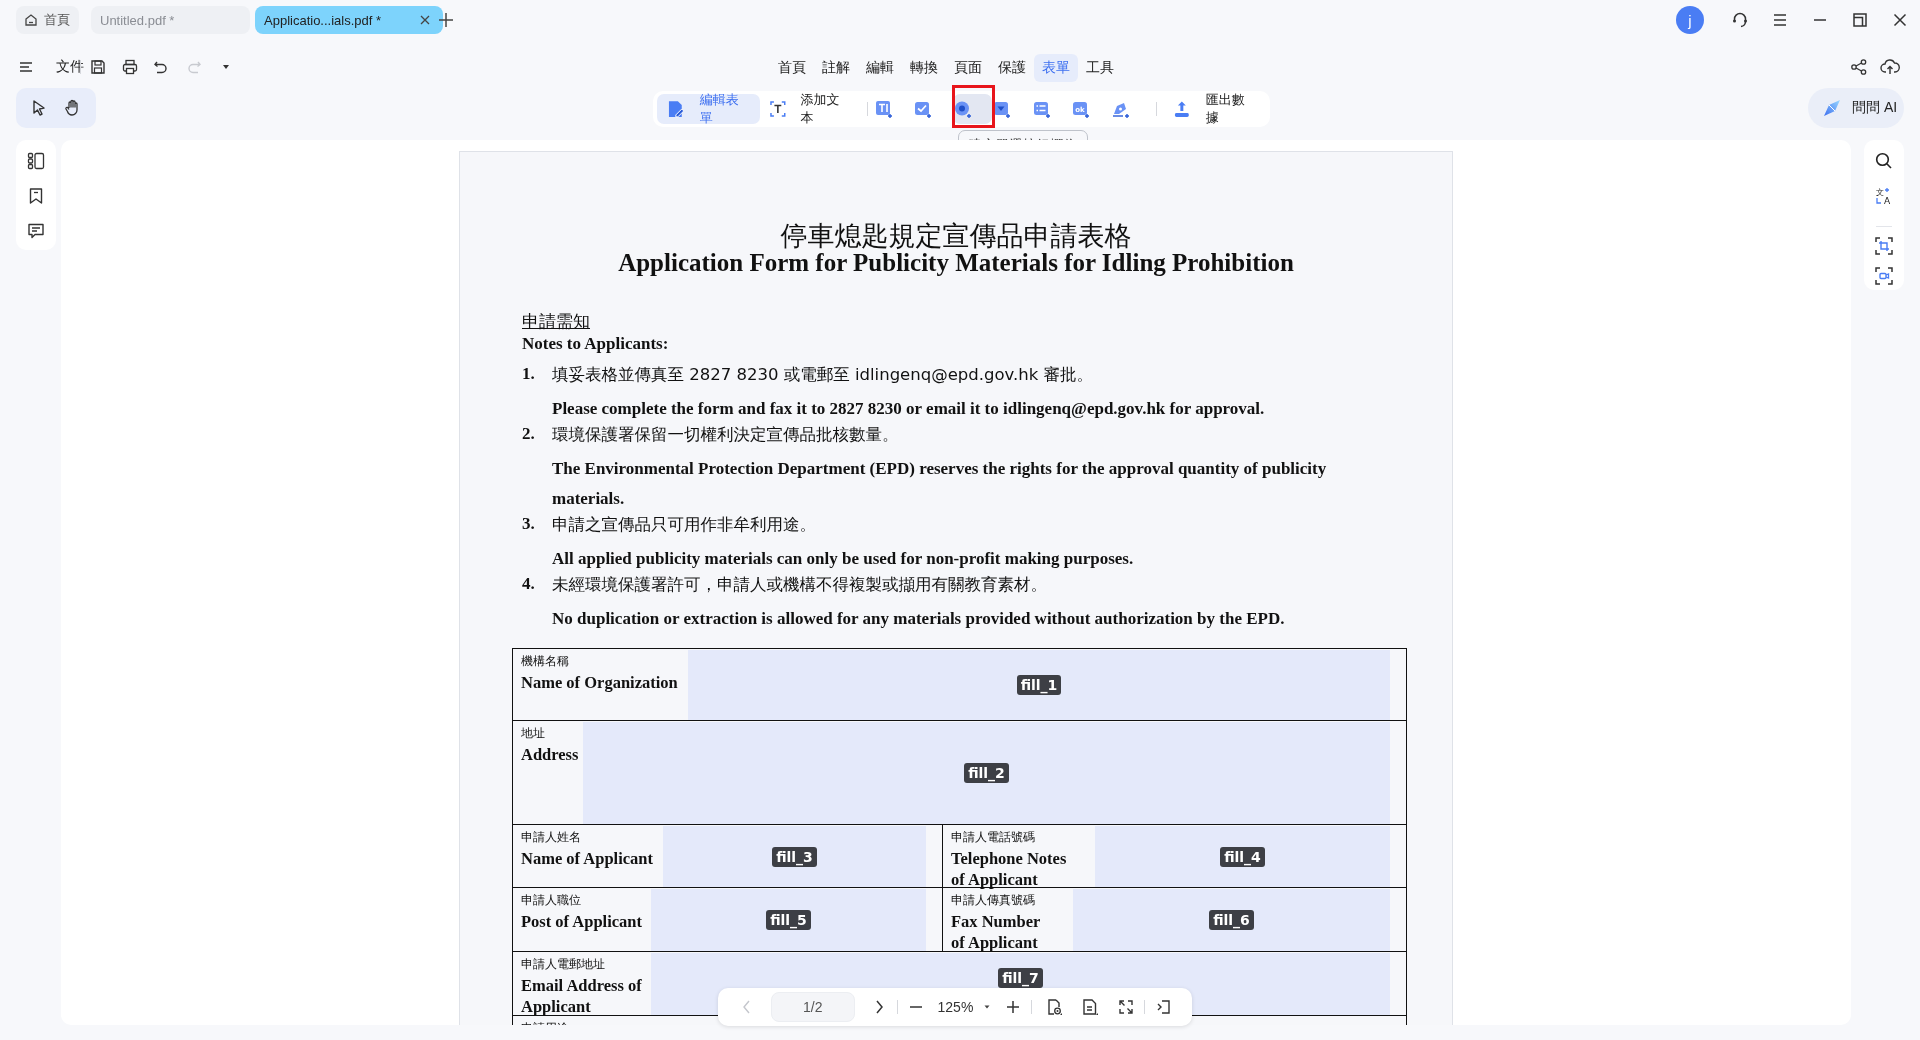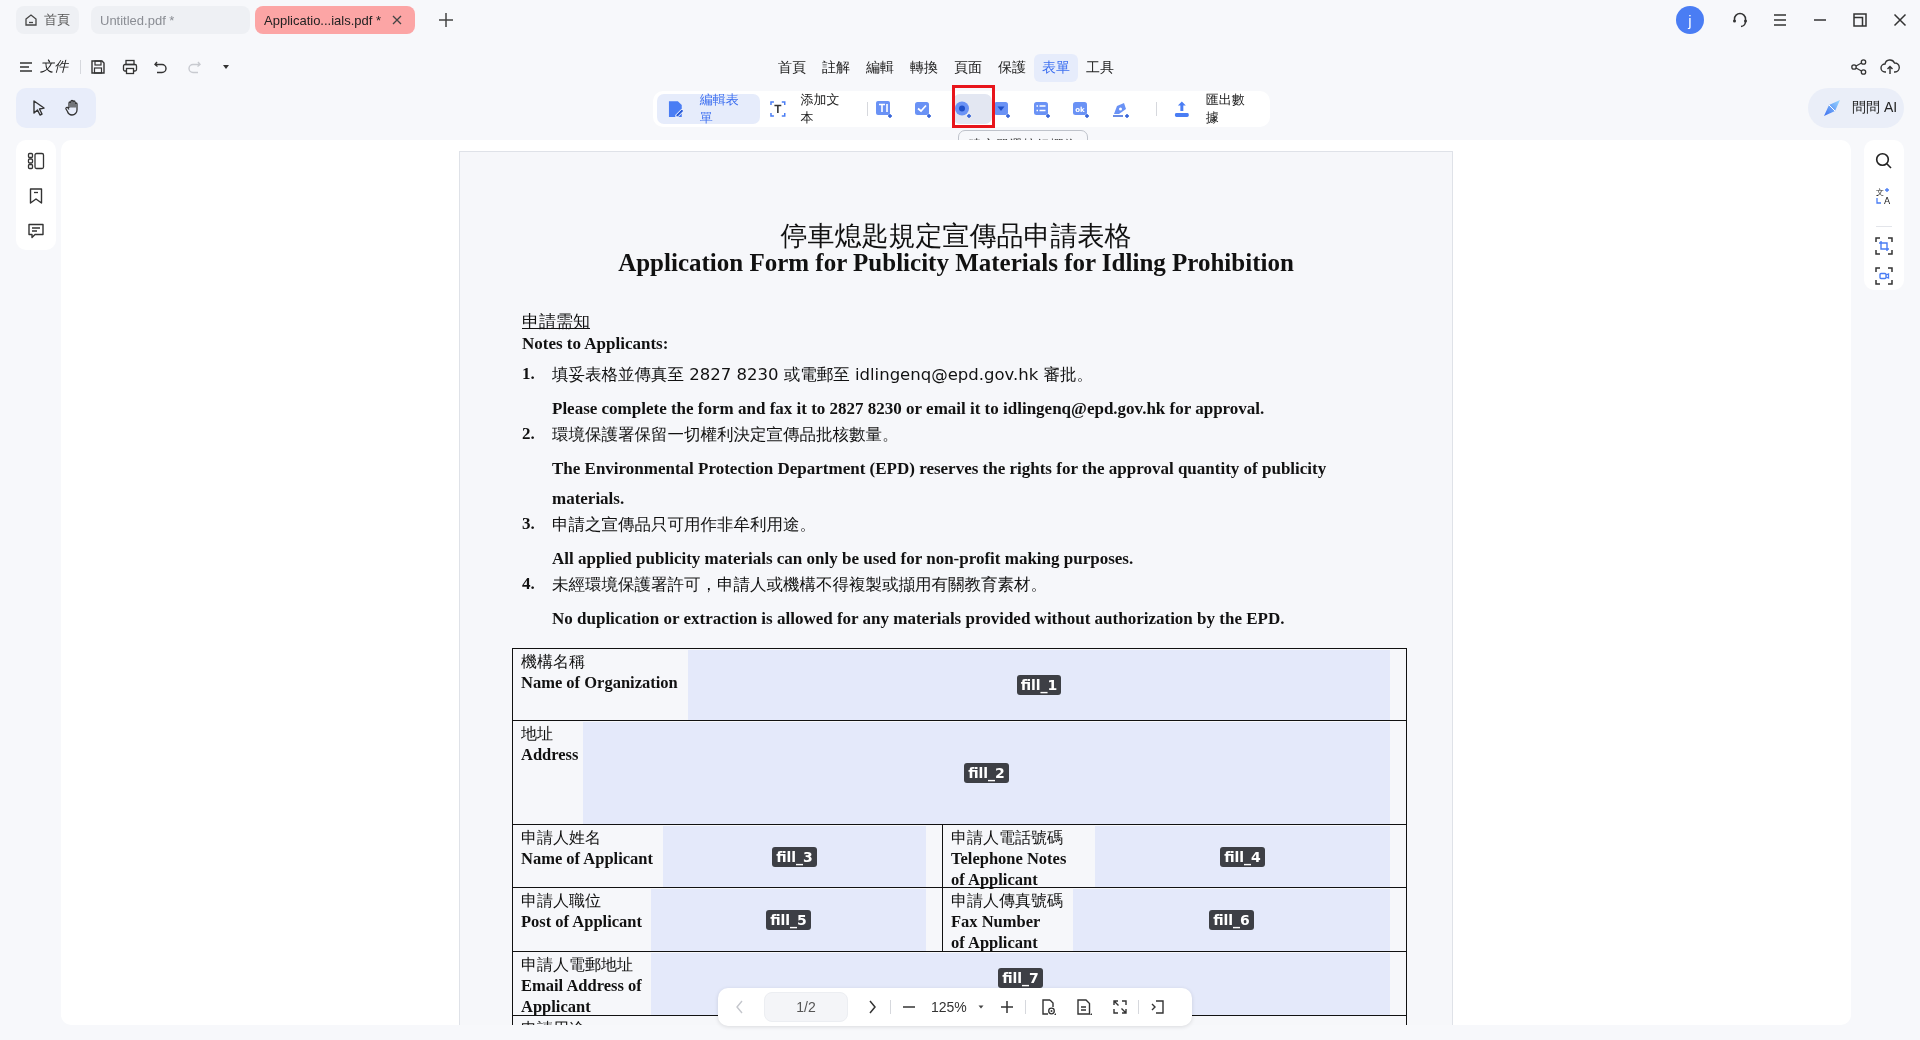--- a/index.html
+++ b/index.html
@@ -5,29 +5,29 @@
   * { box-sizing: border-box; margin: 0; padding: 0; }
   html, body { width: 1920px; height: 1040px; overflow: hidden; }
   body { background: #f7f8fb; font-family: "Liberation Sans", "DejaVu Sans", sans-serif; color: #222; position: relative; }
   .abs { position: absolute; }
   svg { display: block; }
 
   
   .tab { position: absolute; top: 6px; height: 28px; border-radius: 8px; display: flex; align-items: center; font-size: 13px; color: #333; }
   .tab.home { left: 16px; width: 63px; background: #eef0f4; padding-left: 8px; gap: 6px; color: #555; }
   .tab.untitled { left: 91px; width: 159px; background: #eef0f4; padding-left: 9px; color: #8a8d94; }
-  .tab.active { left: 255px; width: 160px; background: #fca5a5; padding-left: 9px; color: #222; }
+  .tab.active { left: 255px; width: 188px; background: #7dd3fc; padding-left: 9px; color: #222; }
   .tab .close { position: absolute; right: 10px; top: 6px; width: 16px; height: 16px; }
   .newtab { left: 436px; top: 10px; width: 20px; height: 20px; }
 
   .winctl { top: 8px; width: 24px; height: 24px; display: flex; align-items: center; justify-content: center; }
   .avatar { left: 1676px; top: 6px; width: 28px; height: 28px; border-radius: 50%; background: #4a7df4; color: #fff; font-size: 15px; display: flex; align-items: center; justify-content: center; }
 
   
-  .filemenu { left: 18px; top: 56px; height: 22px; display: flex; align-items: center; gap: 6px; font-size: 14px; color: #222; font-style: italic; }
+  .filemenu { left: 18px; top: 56px; height: 22px; display: flex; align-items: center; gap: 22px; font-size: 14px; color: #222; }
   .sep { width: 1px; height: 14px; background: #d6d8dd; }
   .qicon { top: 56px; width: 22px; height: 22px; display: flex; align-items: center; justify-content: center; }
 
   .menu { left: 770px; top: 54px; height: 28px; display: flex; gap: 0; }
   .menu-item { height: 28px; padding: 0 8px; font-size: 14px; color: #222; display: flex; align-items: center; border-radius: 6px; }
   .menu-item.active { background: #e6ecfb; color: #3d6ff0; }
 
   .share { left: 1848px; top: 56px; }
   .cloud { left: 1879px; top: 56px; }
 
@@ -63,27 +63,27 @@
   .n-item { display: flex; }
   .n-num { width: 30px; font-weight: bold; }
   .n-zh { font-family: "DejaVu Sans", sans-serif; height: 30px; font-size: 16.5px; }
   .n-en { font-weight: bold; line-height: 30px; }
 
   .form { position: absolute; left: 52px; top: 496px; width: 895px; border-top: 1.5px solid #111; border-left: 1.5px solid #111; border-right: 1.5px solid #111; }
   .frow { position: relative; border-bottom: 1.5px solid #111; display: flex; }
   .fcell { position: relative; display: flex; }
   .fcell + .fcell { border-left: 1.5px solid #111; }
   .flabel { padding: 2px 0 0 8px; font-size: 16.5px; line-height: 21px; white-space: nowrap; }
-  .flabel .zh { font-family: "DejaVu Sans", sans-serif; font-weight: normal; font-size: 16px; }
+  .flabel .zh { font-family: "DejaVu Sans", sans-serif; font-weight: normal; font-size: 12px; }
   .flabel .en { font-weight: bold; }
   .ffield { position: absolute; top: 1px; bottom: 0; right: 16px; background: #e4e9fa; display: flex; align-items: center; justify-content: center; }
   .ftag { background: #3d3f45; color: #fff; font-family: "DejaVu Sans", sans-serif; font-size: 14px; padding: 2px 4px; border-radius: 3px; font-weight: bold; }
 
   
-  .pagenav { left: 718px; top: 988px; width: 474px; height: 38px; background: #fff; border-radius: 10px; box-shadow: 0 1px 4px rgba(0,0,0,0.12); display: flex; align-items: center; padding: 0 8px; font-size: 14px; color: #333; }
+  .pagenav { left: 718px; top: 988px; width: 474px; height: 38px; background: #fff; border-radius: 10px; box-shadow: 0 1px 4px rgba(0,0,0,0.12); display: flex; align-items: center; padding: 0 15px; font-size: 14px; color: #333; }
   .pn-btn { width: 28px; height: 28px; display: flex; align-items: center; justify-content: center; }
   .pn-input { width: 84px; height: 30px; border-radius: 8px; background: #f4f5f8; border: 1px solid #eceef2; display: flex; align-items: center; justify-content: center; font-size: 14px; color: #555; margin: 0 10px; }
   .pn-sep { width: 1px; height: 14px; background: #d6d8dd; margin: 0 4px; }
   .pn-zoom { display: flex; align-items: center; gap: 10px; padding: 0 8px; font-size: 14px; color: #333; }
 </style>
 </head>
 <body>
 
 <div class="tab home">
   <span>

